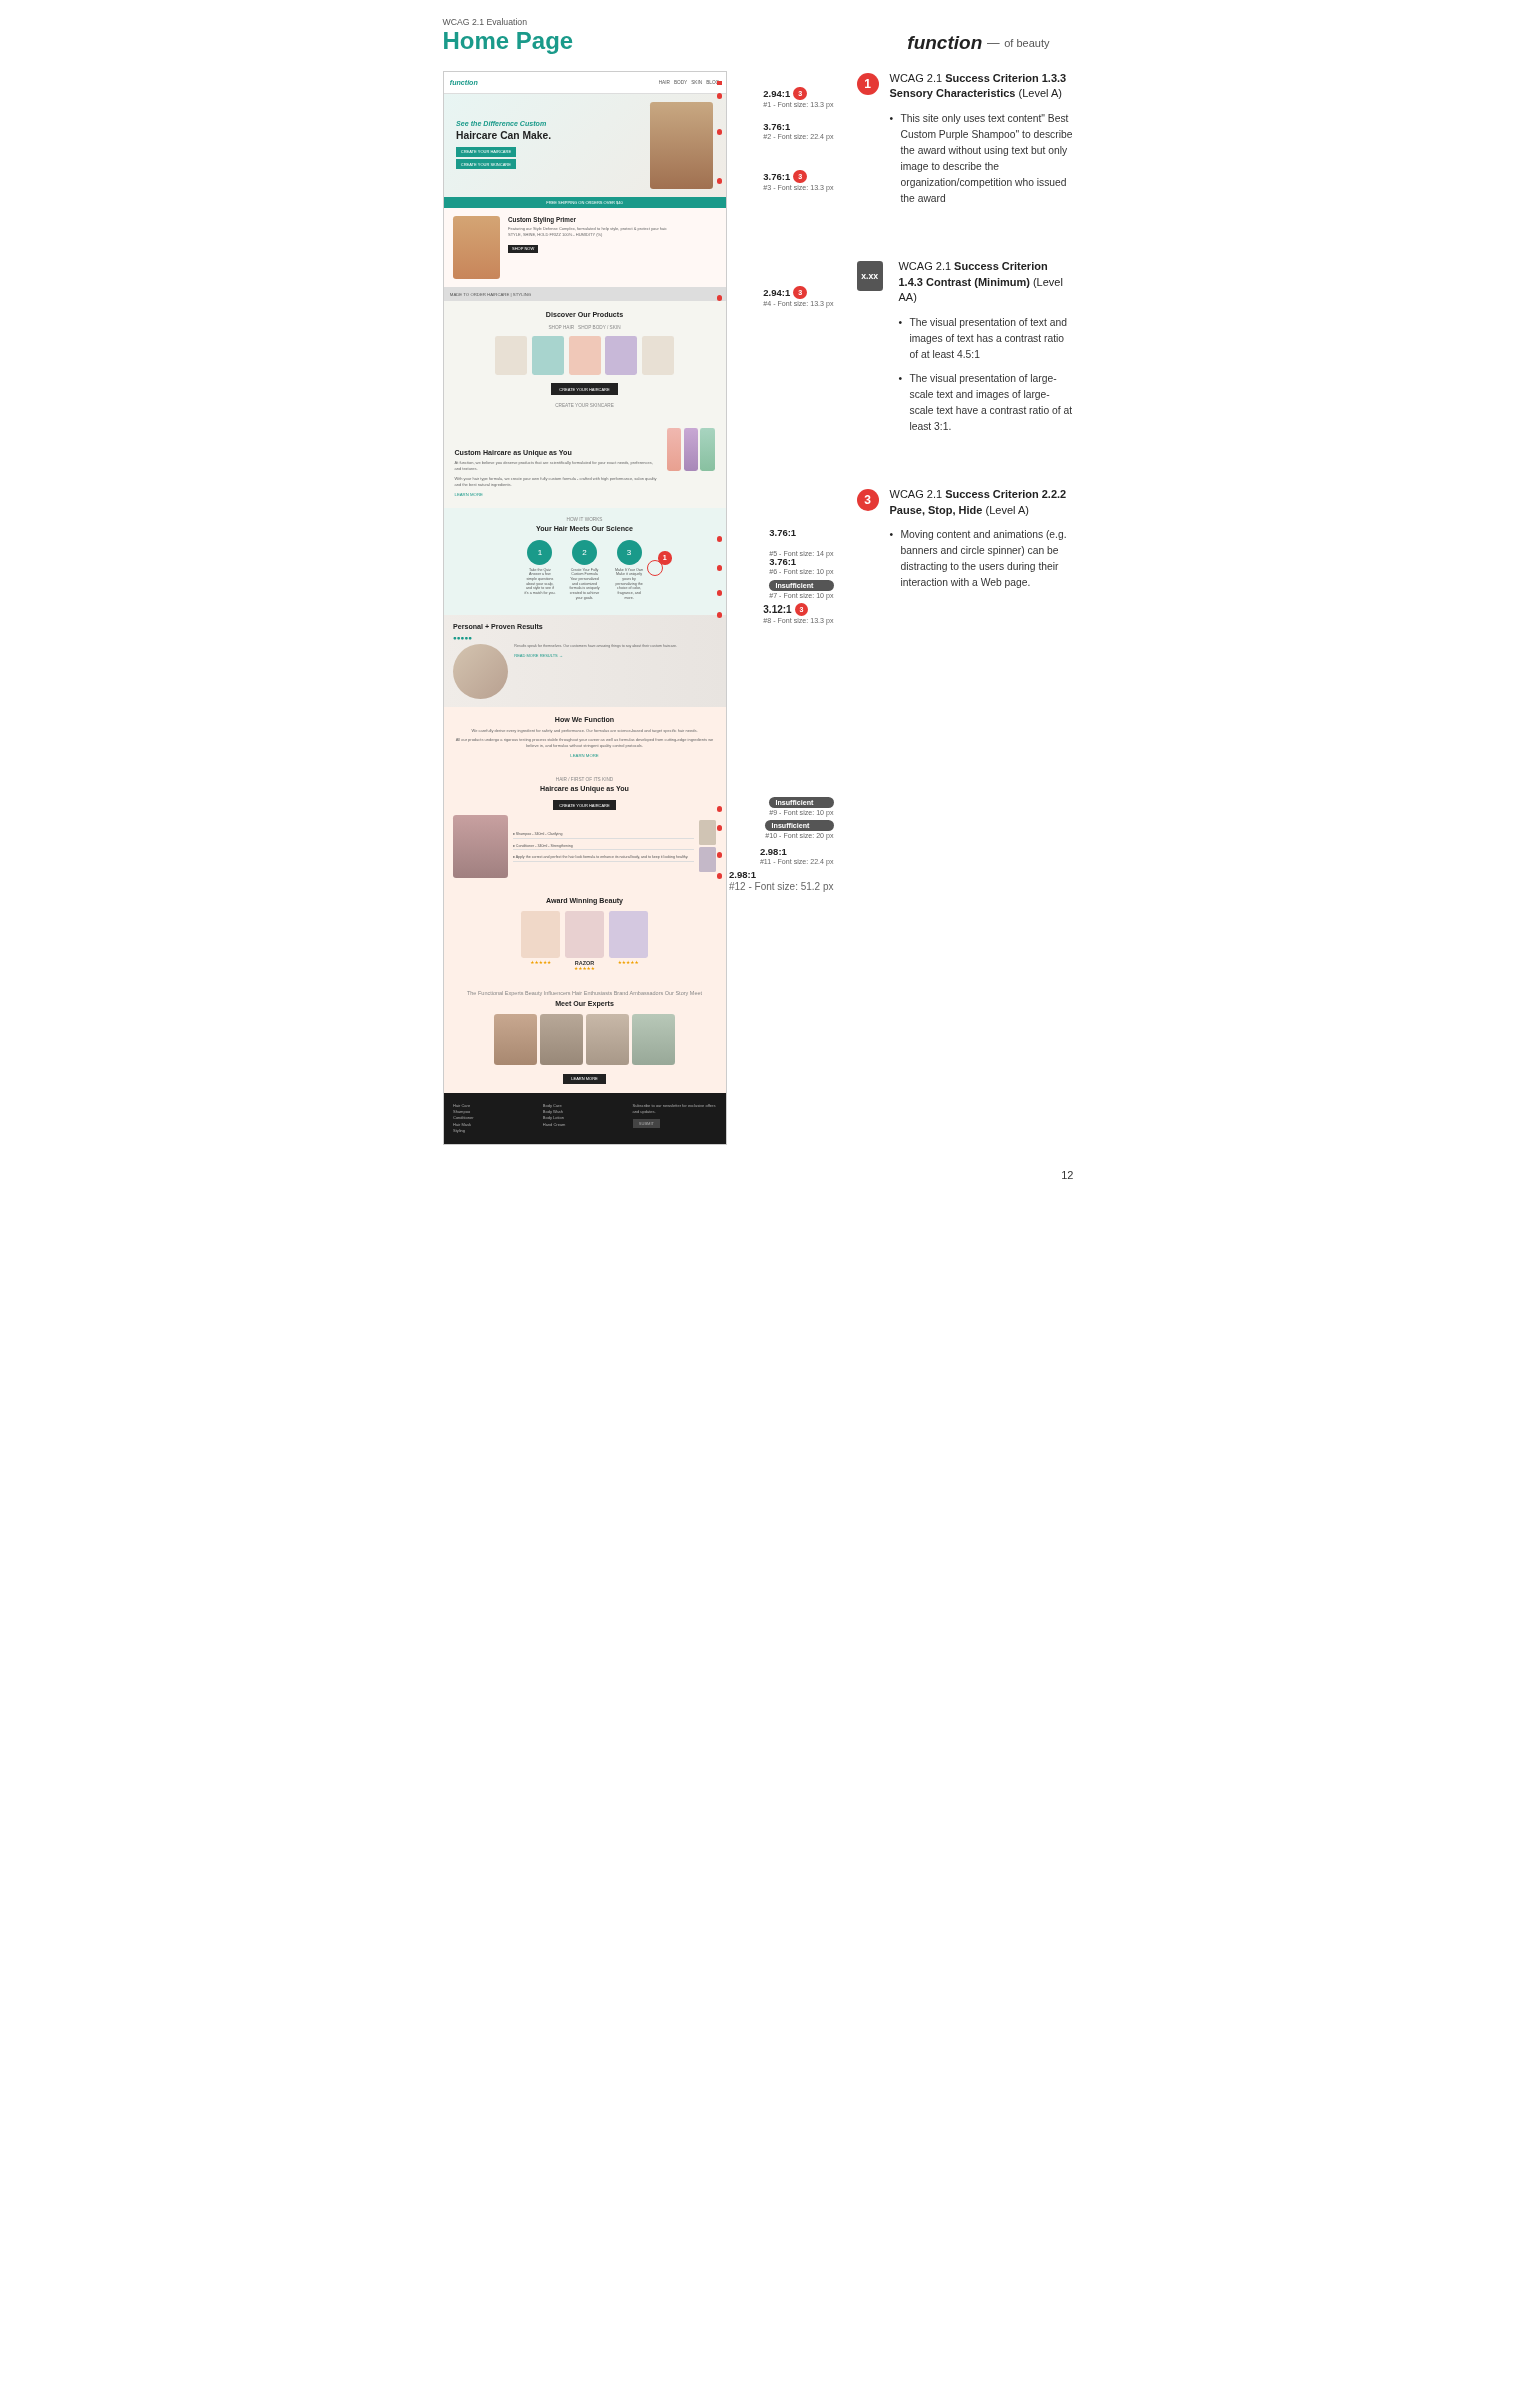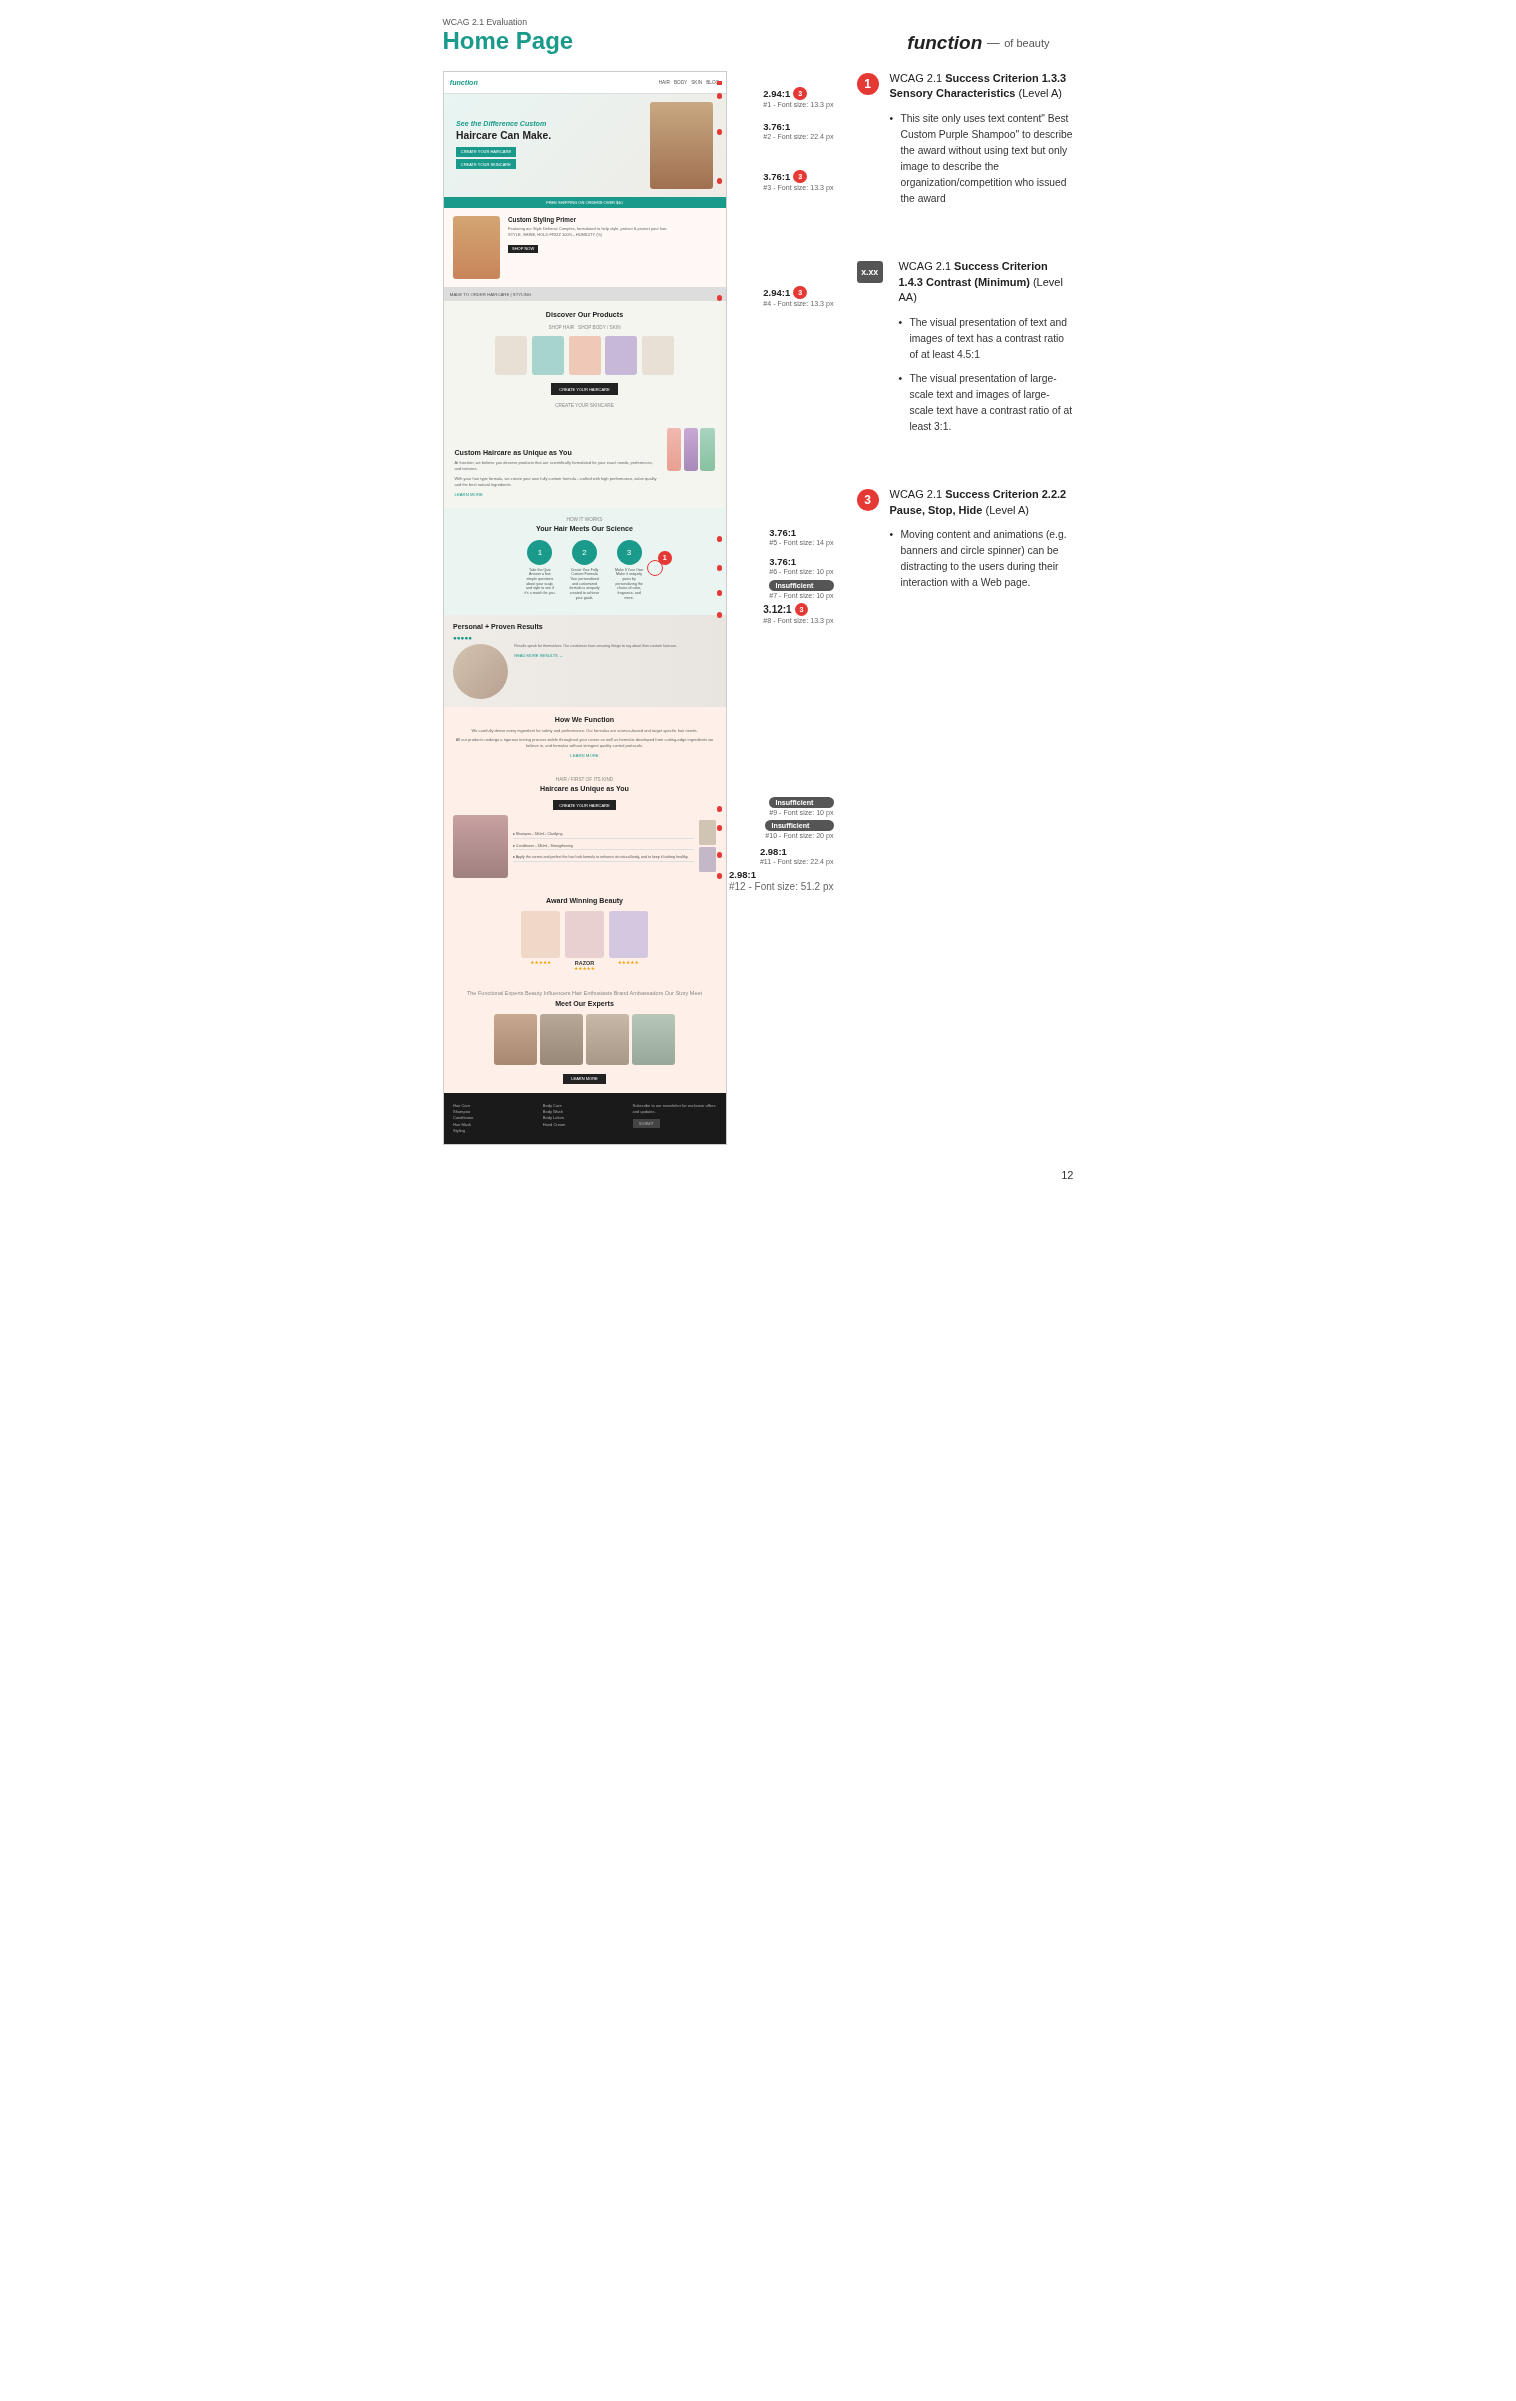--- a/index.html
+++ b/index.html
@@ -805,21 +805,21 @@
               <span style="font-size:9.5px; font-weight:bold;">2.94:1</span>
               <span class="badge-red">3</span>
             </div>
             <span style="font-size:7.1px; color:#666;">#4 - Font size: 13.3 px</span>
           </div>
         </div>
 
         <div style="position:absolute; top:456px; right:-107px; display:flex; align-items:center; gap:4px;">
           <div style="display:flex; flex-direction:column; gap:0.8px;">
             <span style="font-size:9.5px; font-weight:bold;">3.76:1</span>
-            <span style="font-size:7.1px; color:#666;">#5 - Font size: 14 px</span>
+            <span style="font-size:7.1px; color:#666;margin-top:11px;">#5 - Font size: 14 px</span>
           </div>
         </div>
 
         <div style="position:absolute; top:485px; right:-107px; display:flex; align-items:center; gap:4px;">
           <div style="display:flex; flex-direction:column; gap:0.8px;">
             <span style="font-size:9.5px; font-weight:bold;">3.76:1</span>
             <span style="font-size:7.1px; color:#666;">#6 - Font size: 10 px</span>
           </div>
         </div>
 
@@ -883,21 +883,21 @@
           <h3>
             <span>WCAG 2.1 </span><strong>Success Criterion 1.3.3 Sensory Characteristics</strong><span> (Level A)</span>
           </h3>
           <ul>
             <li>This site only uses text content" Best Custom Purple Shampoo" to describe the award without using text but only image to describe the organization/competition who issued the award</li>
           </ul>
         </div>
       </div>
 
       <div class="criterion-block" style="margin-top: 16px;">
-        <div style="background:#555; color:white; border-radius:3.2px; padding:2.4px 4.7px; font-size:8.7px; font-weight:bold; white-space:nowrap; flex-shrink:0; margin-top:1.6px; height:22px; display:flex; align-items:center;">
+        <div style="background:#555; color:white; border-radius:3.2px; padding:2.4px 4.7px; font-size:8.7px; font-weight:bold; white-space:nowrap; flex-shrink:0; margin-top:1.6px; height:30px; display:flex; align-items:center;">
           <span>x.xx</span>
         </div>
         <div class="criterion-content" style="margin-left:4.7px;">
           <h3>
             <span>WCAG 2.1 </span><strong>Success Criterion 1.4.3 Contrast (Minimum)</strong><span> (Level AA)</span>
           </h3>
           <ul>
             <li>The visual presentation of text and images of text has a contrast ratio of at least 4.5:1</li>
             <li>The visual presentation of large-scale text and images of large-scale text have a contrast ratio of at least 3:1.</li>
           </ul>

